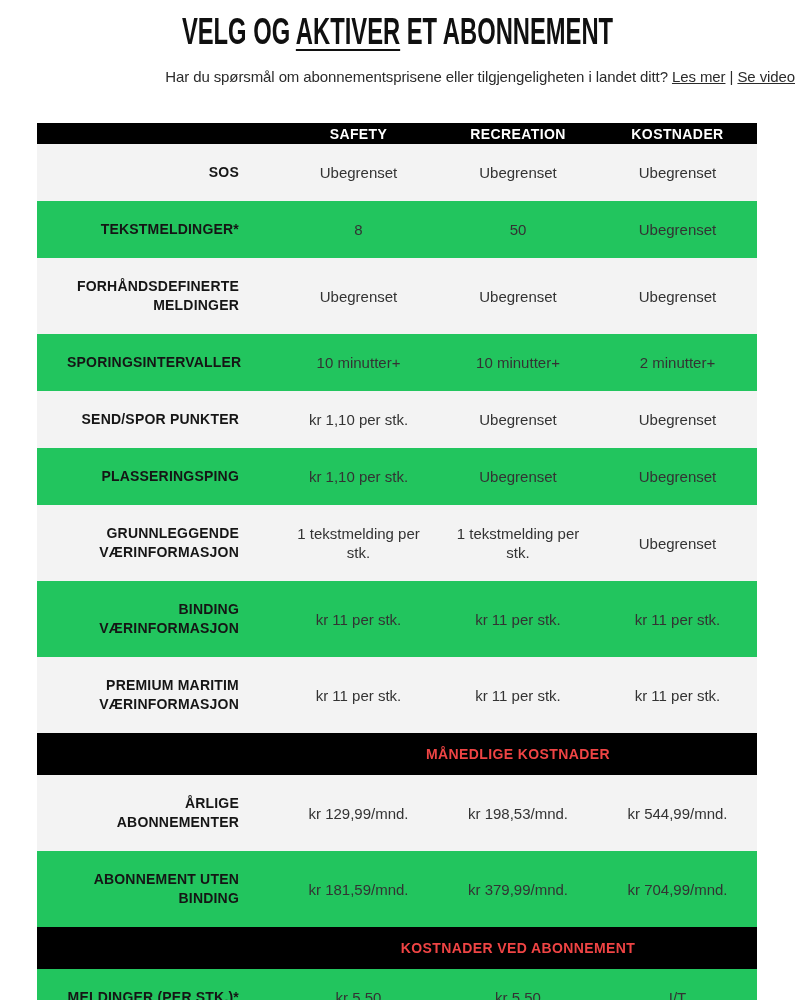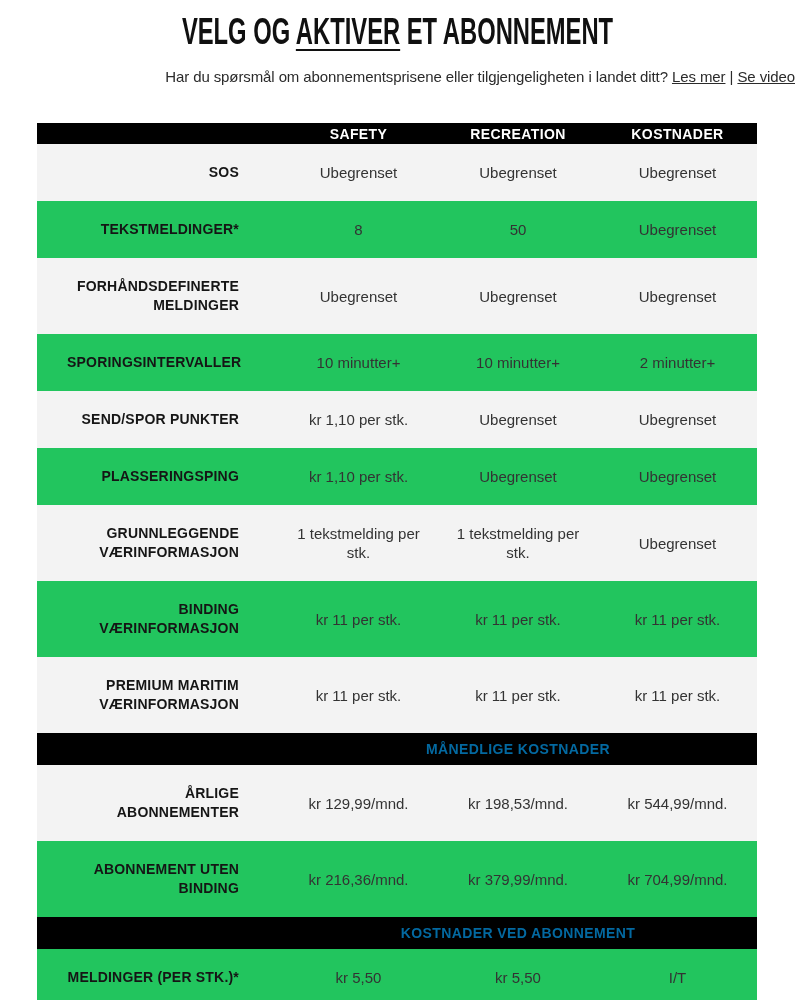--- a/index.html
+++ b/index.html
@@ -74,22 +74,22 @@
     text-align: center;
     padding: 8px 8px;
     font-size: 15px;
     line-height: 19px;
     color: #333333;
     white-space: pre-line;
   }
   tr.shade td { background: #f3f3f3; }
   tr.section td {
     background: #000000;
-    color: #0369a1;
-    height: 32px;
+    color: #ef4444;
+    height: 42px;
     padding: 0;
   }
   tr.section td.section-title {
     font-size: 14px;
     font-weight: 700;
     letter-spacing: 0.4px;
     text-align: center;
   }
 </style>
 </head>
@@ -183,21 +183,21 @@
     <tr class="shade">
       <td class="label">ÅRLIGE
 ABONNEMENTER</td>
       <td class="value">kr 129,99/mnd.</td>
       <td class="value">kr 198,53/mnd.</td>
       <td class="value">kr 544,99/mnd.</td>
     </tr>
     <tr>
       <td class="label">ABONNEMENT UTEN
 BINDING</td>
-      <td class="value">kr 216,36/mnd.</td>
+      <td class="value">kr 181,59/mnd.</td>
       <td class="value">kr 379,99/mnd.</td>
       <td class="value">kr 704,99/mnd.</td>
     </tr>
 
     <tr class="section">
       <td></td>
       <td class="section-title" colspan="3">KOSTNADER VED ABONNEMENT</td>
     </tr>
     <tr>
       <td class="label">MELDINGER (PER STK.)*</td>

